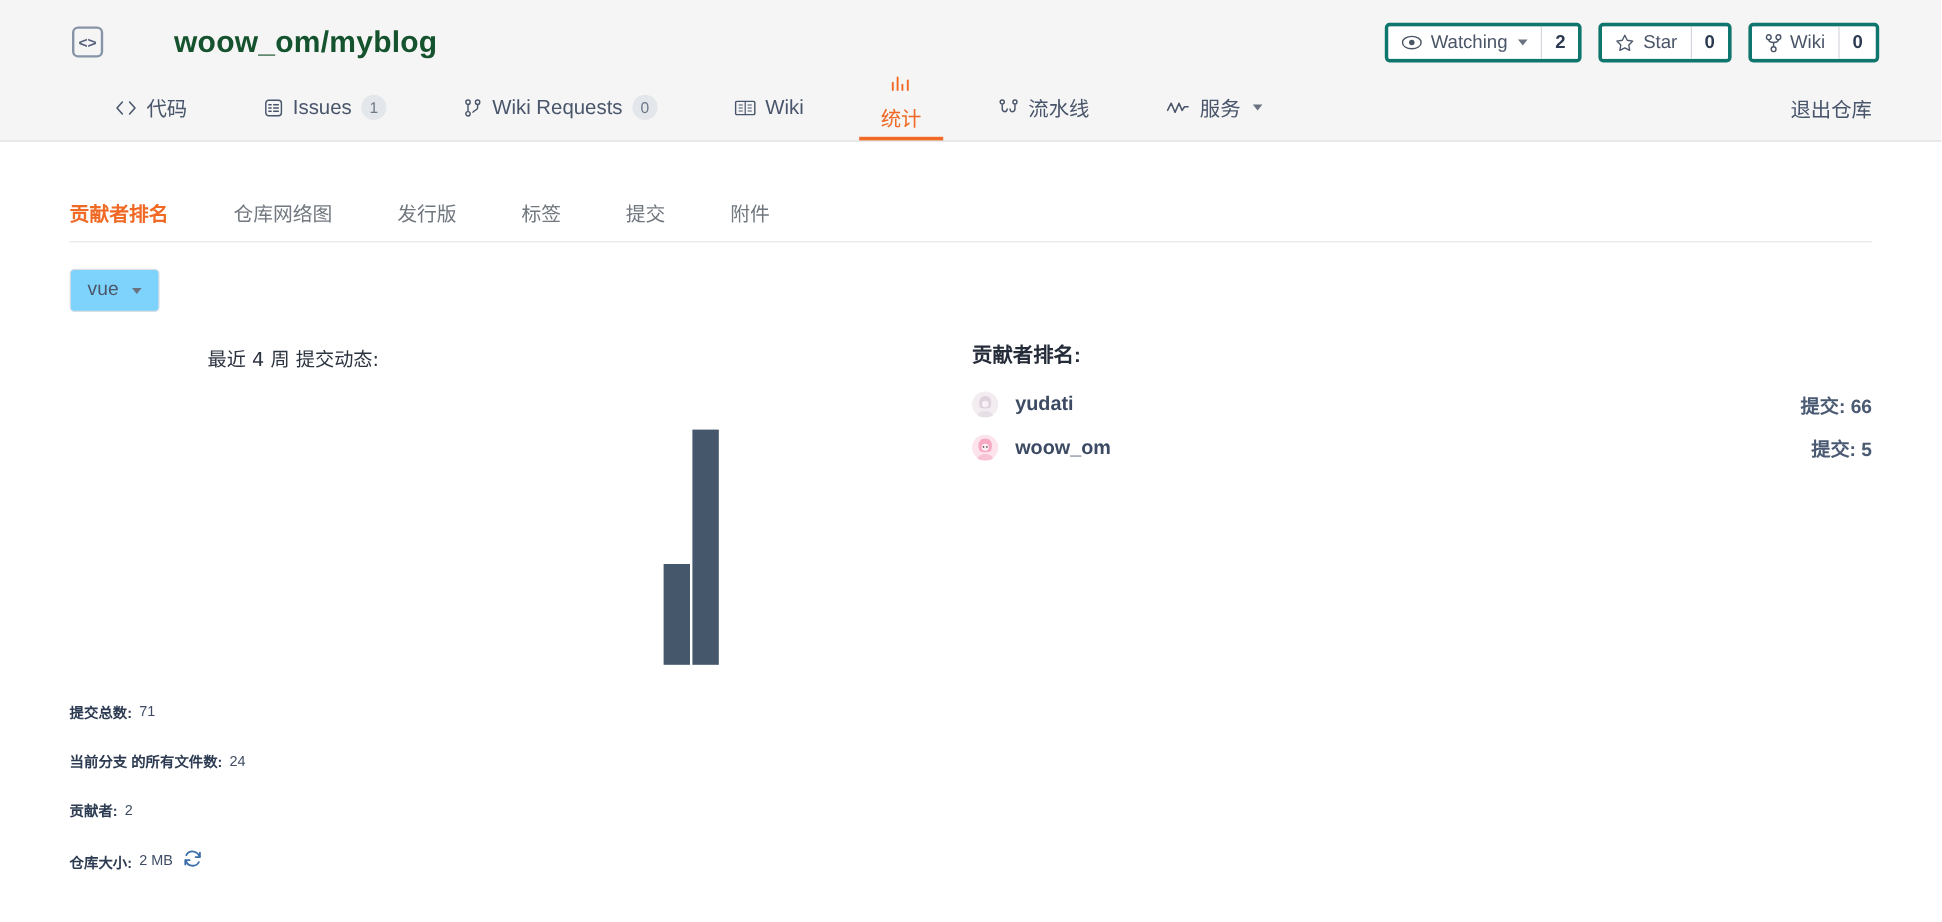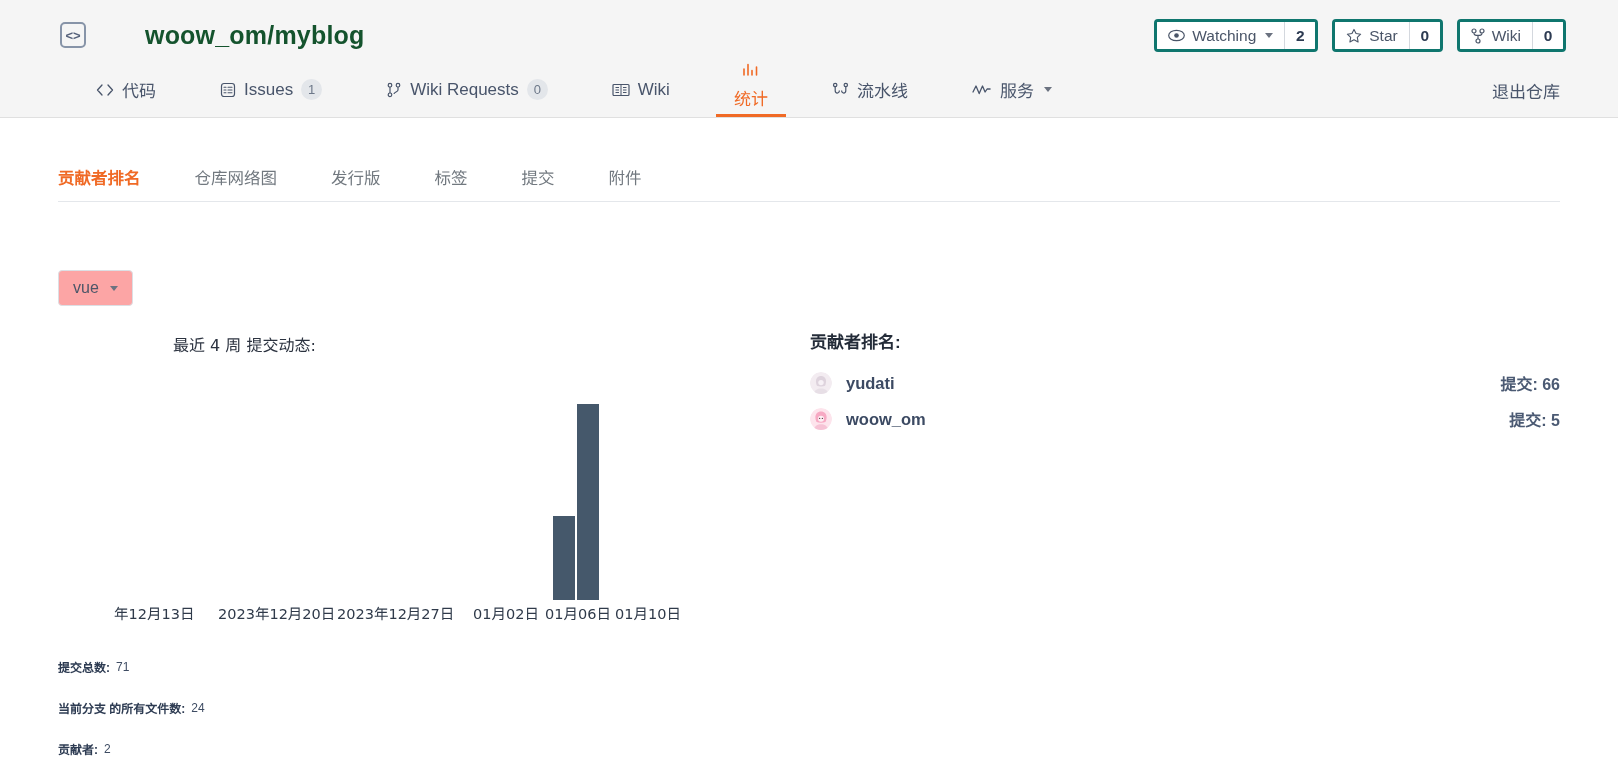--- a/index.html
+++ b/index.html
@@ -167,23 +167,22 @@
   .branch-row { margin: 22px 0 0 58px; }
   .branch-select {
     display: inline-flex;
     align-items: center;
     gap: 9px;
     border: 1px solid #dcdfe4;
     border-radius: 4px;
     padding: 8px 14px;
     font-size: 16px;
     color: #4c5668;
-    background: #fca5a5;
+    background: #7dd3fc;
     min-width: 66px;
-    margin-top: 46px;
   }
 
   
   .content {
     display: flex;
     margin-top: 22px;
     padding: 0 58px;
   }
   .col-left  { width: 740px; position: relative; }
   .col-right { flex: 1; padding-left: 0px; }
@@ -419,28 +418,20 @@
 </div>
 
 <div class="content">
 
   <div class="col-left">
     <div class="chart-title">最近 4 周 提交动态:</div>
 
     <div class="chart-area" id="chart-area">
         <div class="bar" style="left: 495px; width: 22px; height: 84px; background: rgb(69, 88, 107);"></div>
         <div class="bar" style="left: 519px; width: 22px; height: 196px; background: rgb(69, 88, 107);"></div>
-      </div>
-    <div class="axis-labels" id="axis-labels">
-        <div class="axis-label" style="left: 56px;">年12月13日</div>
-        <div class="axis-label" style="left: 160px;">2023年12月20日</div>
-        <div class="axis-label" style="left: 279px;">2023年12月27日</div>
-        <div class="axis-label" style="left: 415px;">01月02日</div>
-        <div class="axis-label" style="left: 487px;">01月06日</div>
-        <div class="axis-label" style="left: 557px;">01月10日</div>
       </div>
 
     <div class="stats">
       <div class="stat-row">
         <span class="stat-label">提交总数:</span>
         <span class="stat-value">71</span>
       </div>
       <div class="stat-row">
         <span class="stat-label">当前分支 的所有文件数:</span>
         <span class="stat-value">24</span>

